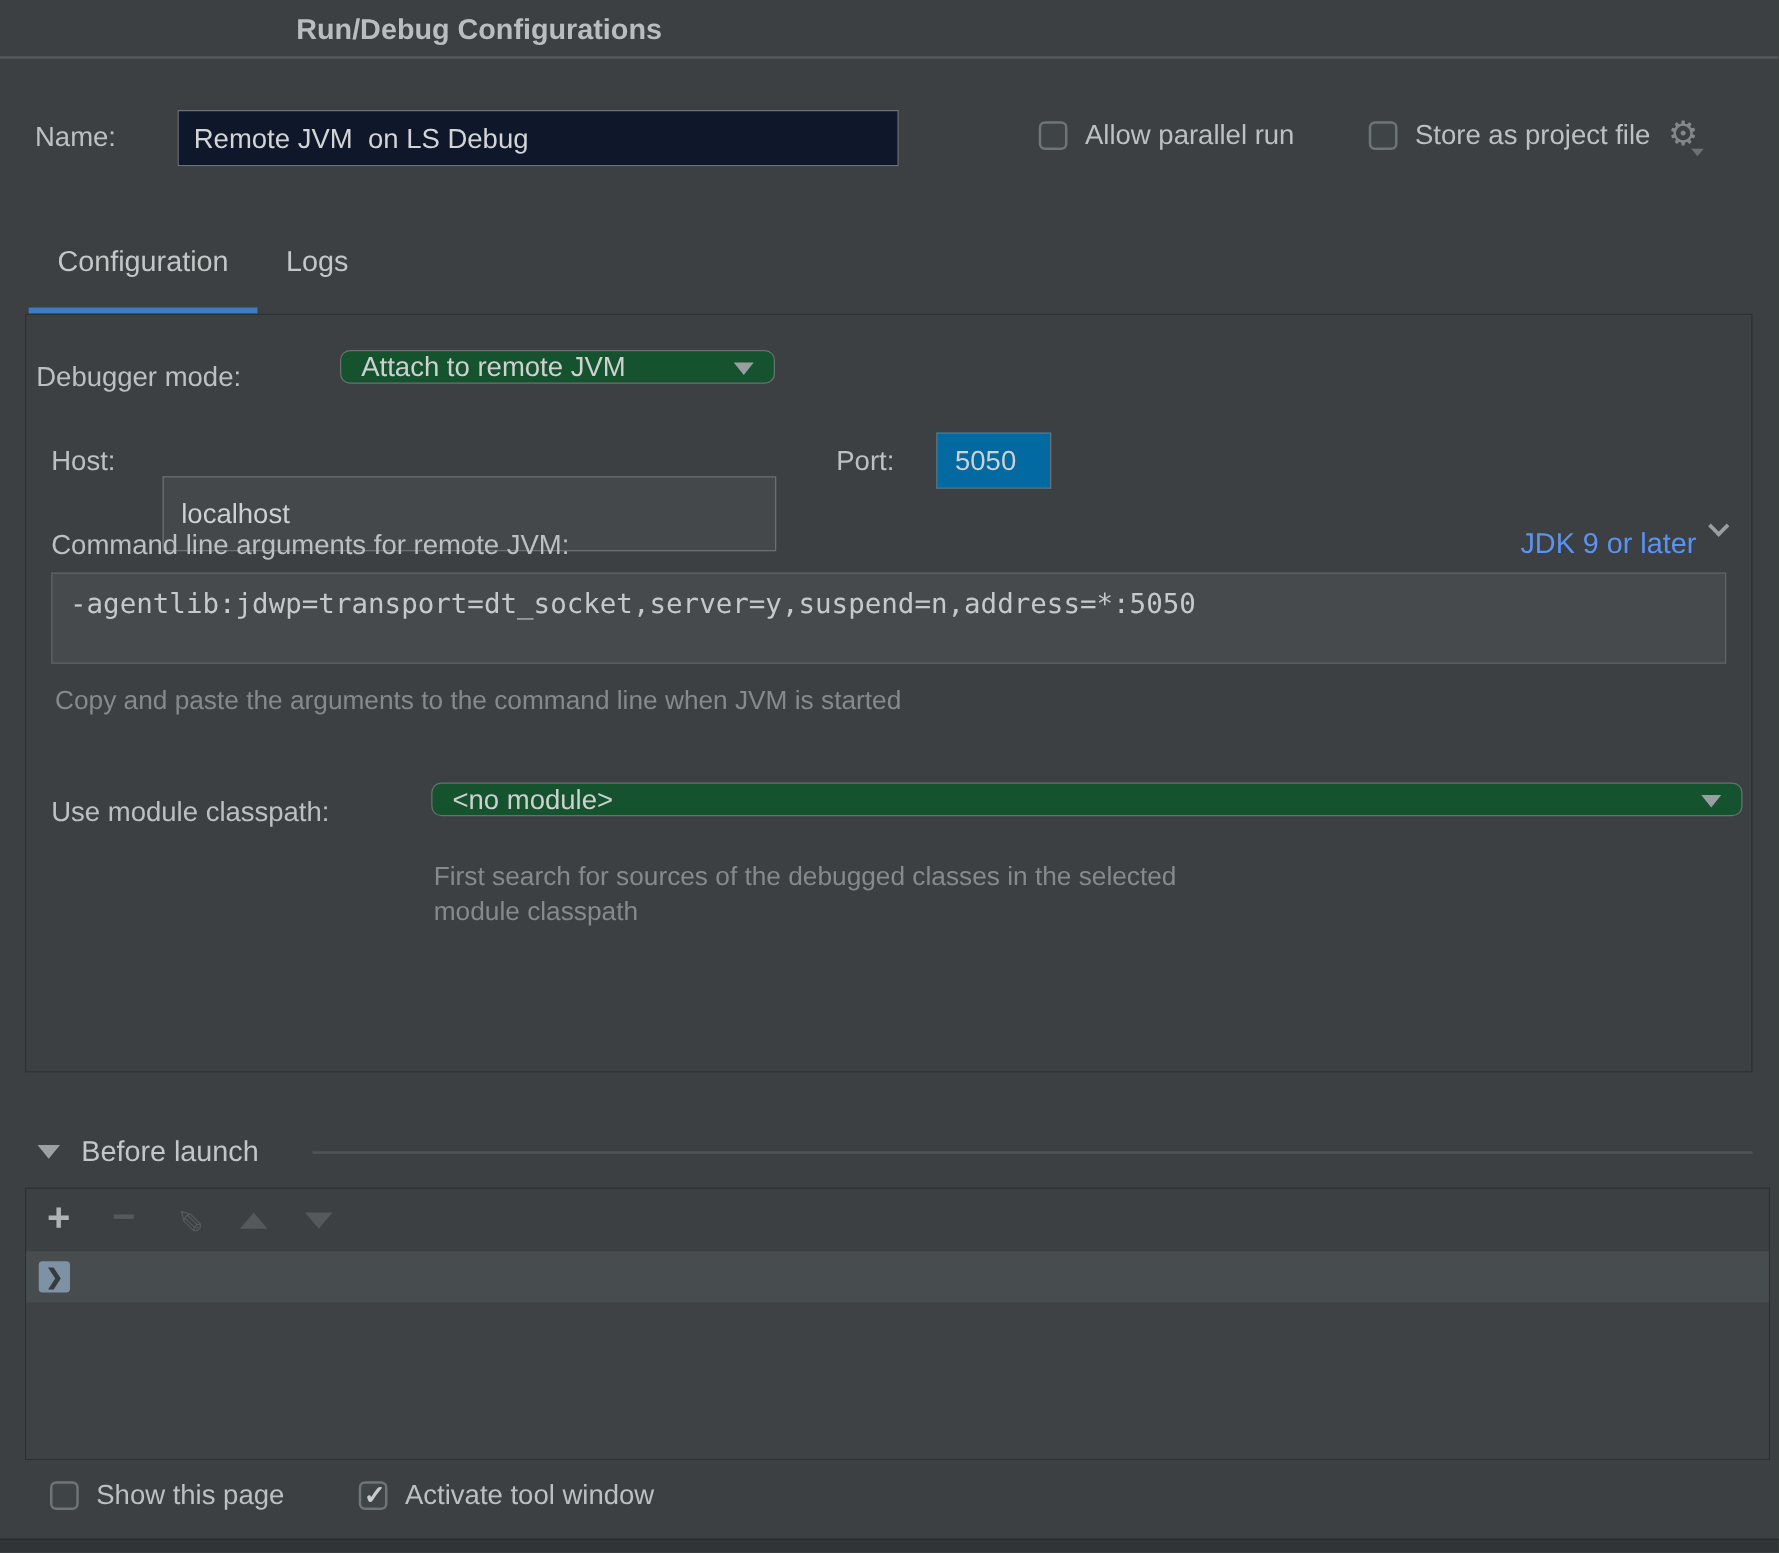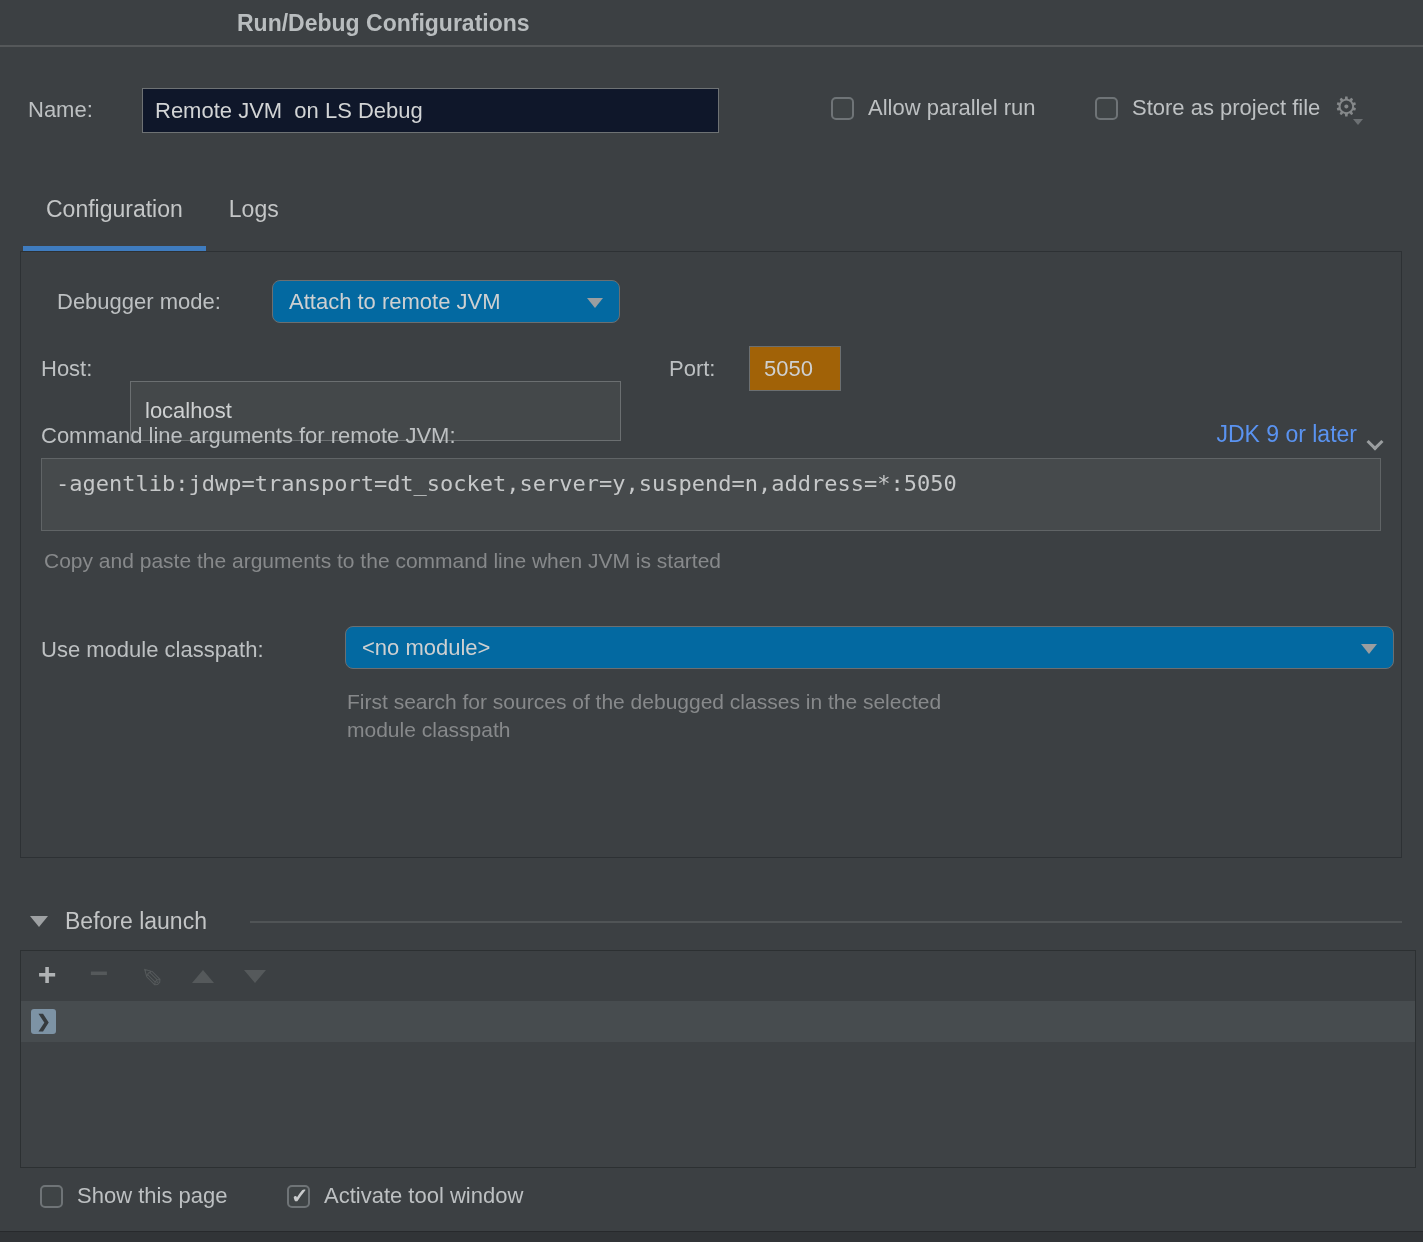--- a/index.html
+++ b/index.html
@@ -52,47 +52,47 @@
   .tab { font-size:23px; color:#c4c6c7; padding:0 23px 28px 23px; position:relative; }
   .tab.active::after {
     content:""; position:absolute; left:0; right:0; bottom:0; height:5px;
     background:#3f7cbf;
   }
   
   .config-panel {
     position:absolute; left:20px; top:251px; width:1382px; height:607px;
     border:1px solid #2d3134; background:#3c4043;
   }
-  .dm-label { position:absolute; left:36px; top:37px;text-align:center; }
+  .dm-label { position:absolute; left:8px; top:37px;text-align:center; }
   .dropdown {
-    position:absolute; height:43px; border:1px solid #6b6f71; border-radius:8px;
-    background:#0369a1; display:flex; align-items:center;
+    position:absolute; height:27px; border:1px solid #6b6f71; border-radius:8px;
+    background:#14532d; display:flex; align-items:center;
     font-size:22px; color:#ced0d1; padding:0 16px;
   }
   .dd-debugger { left:251px; top:28px; width:348px; }
   .dd-arrow {
     position:absolute; right:16px; top:50%; margin-top:-4px;
     border-left:8px solid transparent; border-right:8px solid transparent;
     border-top:10px solid #9b9ea0;
   }
   .host-label { position:absolute; left:20px; top:104px; }
   .host-input {
     position:absolute; left:109px; top:95px; width:491px; height:60px;
     background:#44484a; border:1px solid #6b6f71; color:#ced0d1;
     font-size:22px; font-family:"Liberation Sans", sans-serif; padding:0 14px; outline:none;margin-top:34px;
   }
   .port-label { position:absolute; left:648px; top:104px; }
   .port-input {
     position:absolute; left:728px; top:94px; width:92px; height:45px;
-    background:#a16207; border:1px solid #6b6f71; color:#ced0d1;
+    background:#0369a1; border:1px solid #6b6f71; color:#ced0d1;
     font-size:22px; font-family:"Liberation Sans", sans-serif; padding:0 14px; outline:none;
   }
   .cmd-label { position:absolute; left:20px; top:171px; }
   .jdk-select {
-    position:absolute; right:20px; top:169px; display:flex; align-items:flex-end; gap:12px;
+    position:absolute; right:20px; top:169px; display:flex; align-items:flex-start; gap:12px;
     font-size:23px; color:#5a93f1; cursor:pointer;
   }
   .chev-down {
     width:12px; height:12px; border-right:3px solid #9b9ea0; border-bottom:3px solid #9b9ea0;
     transform:rotate(45deg); margin-top:-6px;
   }
   .cmd-box {
     position:absolute; left:20px; top:206px; width:1340px; height:73px;
     background:#464a4c; border:1px solid #606466;
     font-family:"DejaVu Sans Mono", monospace; font-size:22px; color:#c6c8c9;

